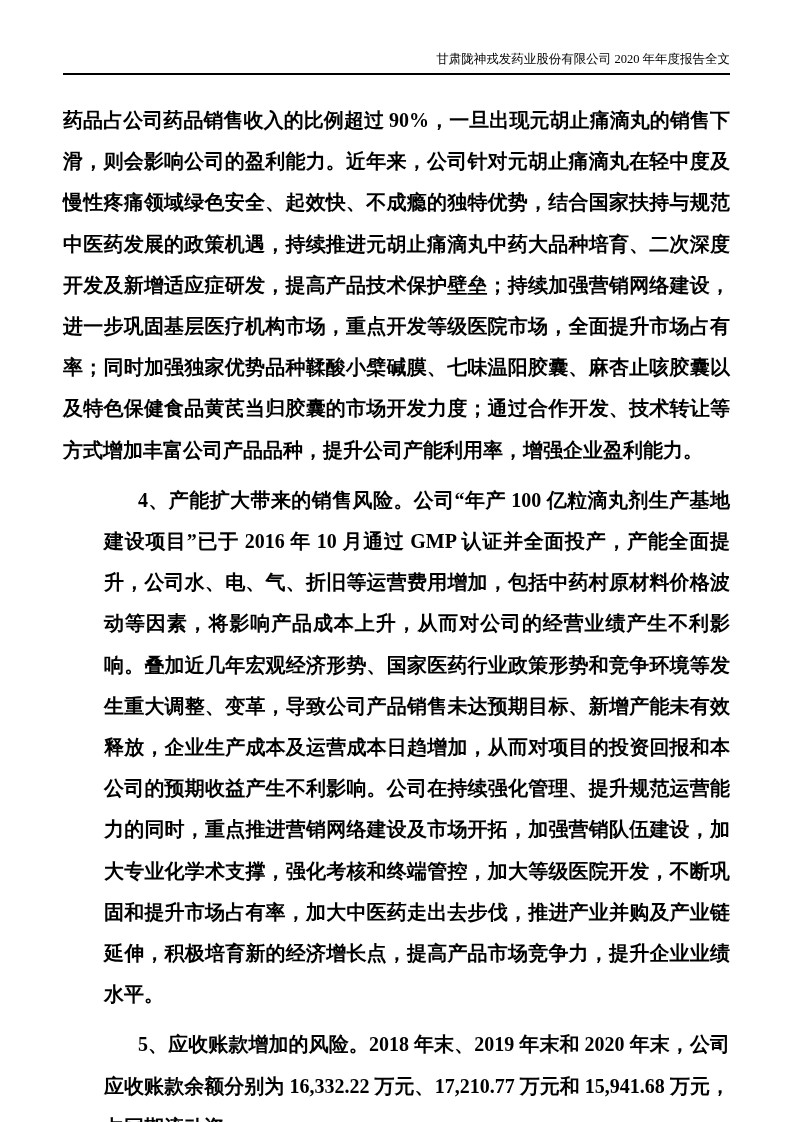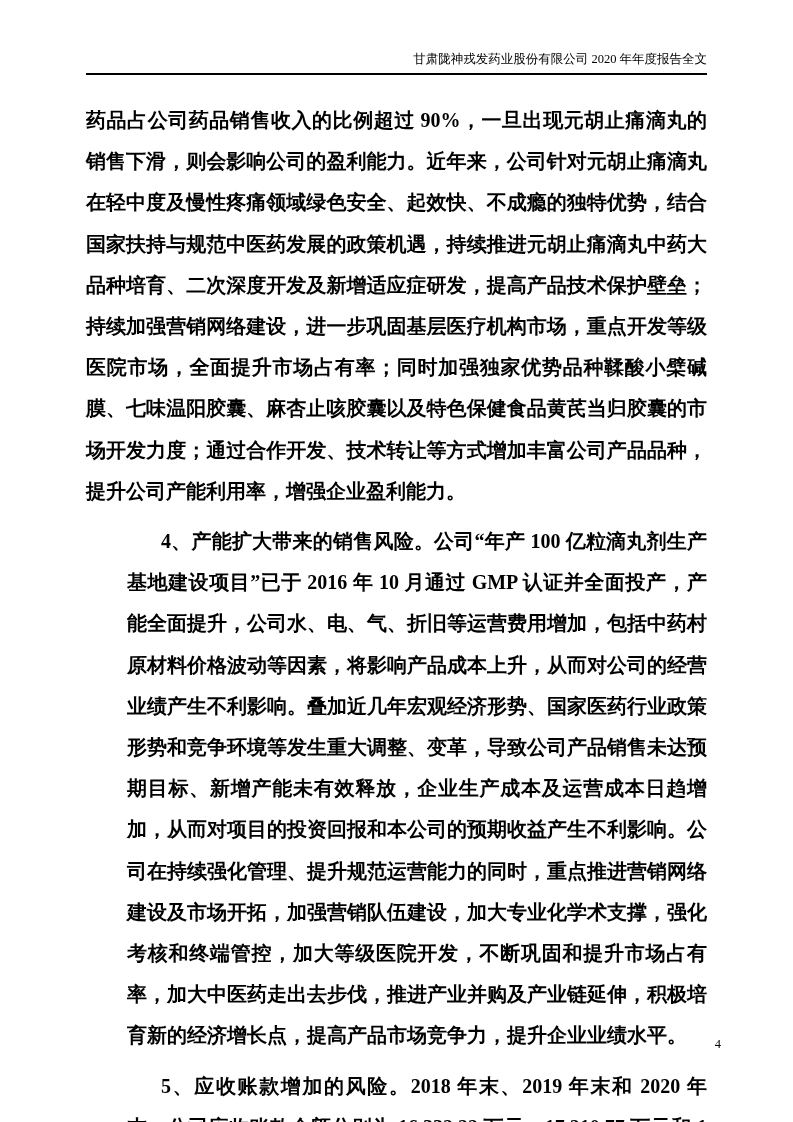--- a/index.html
+++ b/index.html
@@ -8,21 +8,21 @@
     width: 793px;
     height: 1122px;
     position: relative;
     overflow: hidden;
     color: #000000;
     font-family: "Liberation Serif", "DejaVu Serif", serif;
   }
   .page {
     position: absolute;
     inset: 0;
-    padding: 0 86px;
+    padding: 0 63px;
     background: #ffffff;
   }
   .header {
     padding-top: 52px;
     padding-bottom: 6px;
     text-align: right;
     font-size: 12.5px;
     line-height: 15px;
     border-bottom: 2px solid #000000;
     white-space: nowrap;

